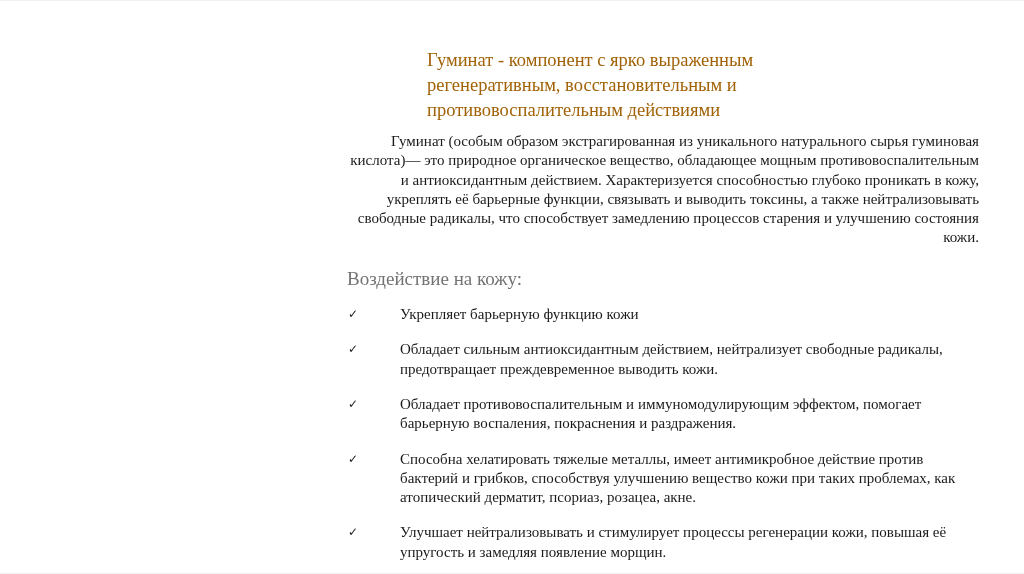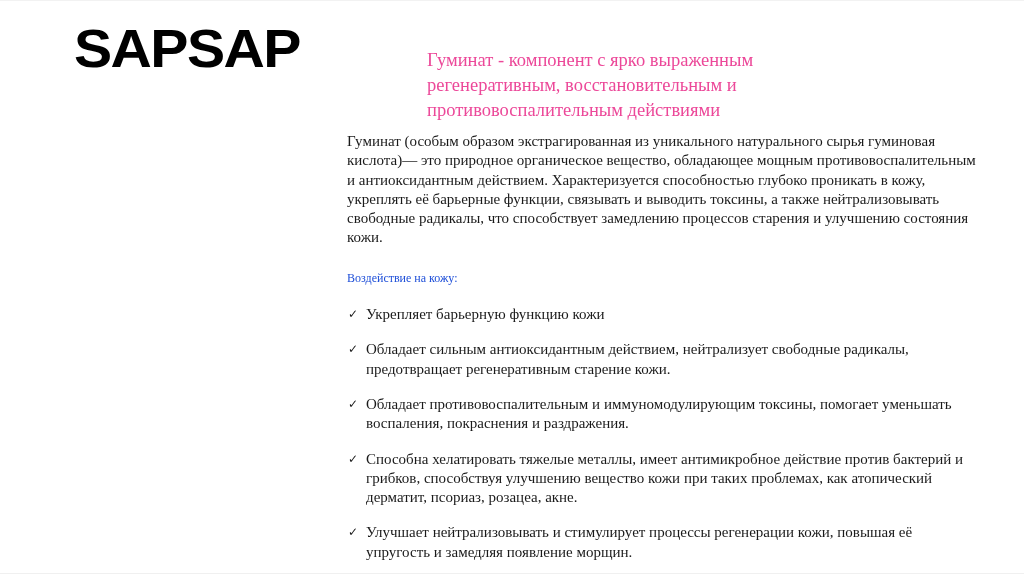--- a/index.html
+++ b/index.html
@@ -41,44 +41,44 @@
   }
 
   
   .heading {
     position: absolute;
     left: 427px;
     top: 47px;
     width: 452px;
     font-size: 18.5px;
     line-height: 25px;
-    color: #ec4899;
+    color: #a16207;
     font-weight: 400;
   }
 
   
   .body-col {
     position: absolute;
     left: 347px;
     top: 131px;
     width: 632px;
   }
 
   .para {
     font-size: 15px;
     line-height: 19.3px;
     color: #1a1a1a;
     margin: 0;
-    text-align: left;
+    text-align: right;
   }
 
   .subhead {
-    font-size: 12px;
+    font-size: 19px;
     line-height: 19.3px;
-    color: #1d4ed8;
+    color: #737373;
     margin: 0;
     padding-top: 21px;
   }
 
   .bullet-list {
     list-style: none;
     margin: 0;
     padding: 0;
     padding-top: 17px;
   }
@@ -97,51 +97,49 @@
     position: absolute;
     left: 1px;
     top: 0;
     font-family: "DejaVu Sans", sans-serif;
     font-size: 12px;
     line-height: 19.3px;
     color: #1a1a1a;
   }
   .bullet-text {
     display: block;
+    margin-left: 34px;
   }
 </style>
 </head>
 <body>
 
 <div class="slide">
 
-  <div class="logo-block">
-    <div class="logo-text">SAPSAP</div>
-  </div>
 
   <div class="heading">Гуминат - компонент с ярко выраженным регенеративным, восстановительным и противовоспалительным действиями</div>
 
   <div class="body-col">
 
     <p class="para">Гуминат (особым образом экстрагированная из уникального натурального сырья гуминовая кислота)— это природное органическое вещество, обладающее мощным противовоспалительным и антиоксидантным действием. Характеризуется способностью глубоко проникать в кожу, укреплять её барьерные функции, связывать и выводить токсины, а также нейтрализовывать свободные радикалы, что способствует замедлению процессов старения и улучшению состояния кожи.</p>
 
     <p class="subhead">Воздействие на кожу:</p>
 
     <ul class="bullet-list">
       <li class="bullet-item">
         <span class="bullet-mark">✓</span>
         <span class="bullet-text">Укрепляет барьерную функцию кожи</span>
       </li>
       <li class="bullet-item">
         <span class="bullet-mark">✓</span>
-        <span class="bullet-text">Обладает сильным антиоксидантным действием, нейтрализует свободные радикалы, предотвращает регенеративным старение кожи.</span>
+        <span class="bullet-text">Обладает сильным антиоксидантным действием, нейтрализует свободные радикалы, предотвращает преждевременное выводить кожи.</span>
       </li>
       <li class="bullet-item">
         <span class="bullet-mark">✓</span>
-        <span class="bullet-text">Обладает противовоспалительным и иммуномодулирующим токсины, помогает уменьшать воспаления, покраснения и раздражения.</span>
+        <span class="bullet-text">Обладает противовоспалительным и иммуномодулирующим эффектом, помогает барьерную воспаления, покраснения и раздражения.</span>
       </li>
       <li class="bullet-item">
         <span class="bullet-mark">✓</span>
         <span class="bullet-text">Способна хелатировать тяжелые металлы, имеет антимикробное действие против бактерий и грибков, способствуя улучшению вещество кожи при таких проблемах, как атопический дерматит, псориаз, розацеа, акне.</span>
       </li>
       <li class="bullet-item">
         <span class="bullet-mark">✓</span>
         <span class="bullet-text">Улучшает нейтрализовывать и стимулирует процессы регенерации кожи, повышая её упругость и замедляя появление морщин.</span>
       </li>
     </ul>

